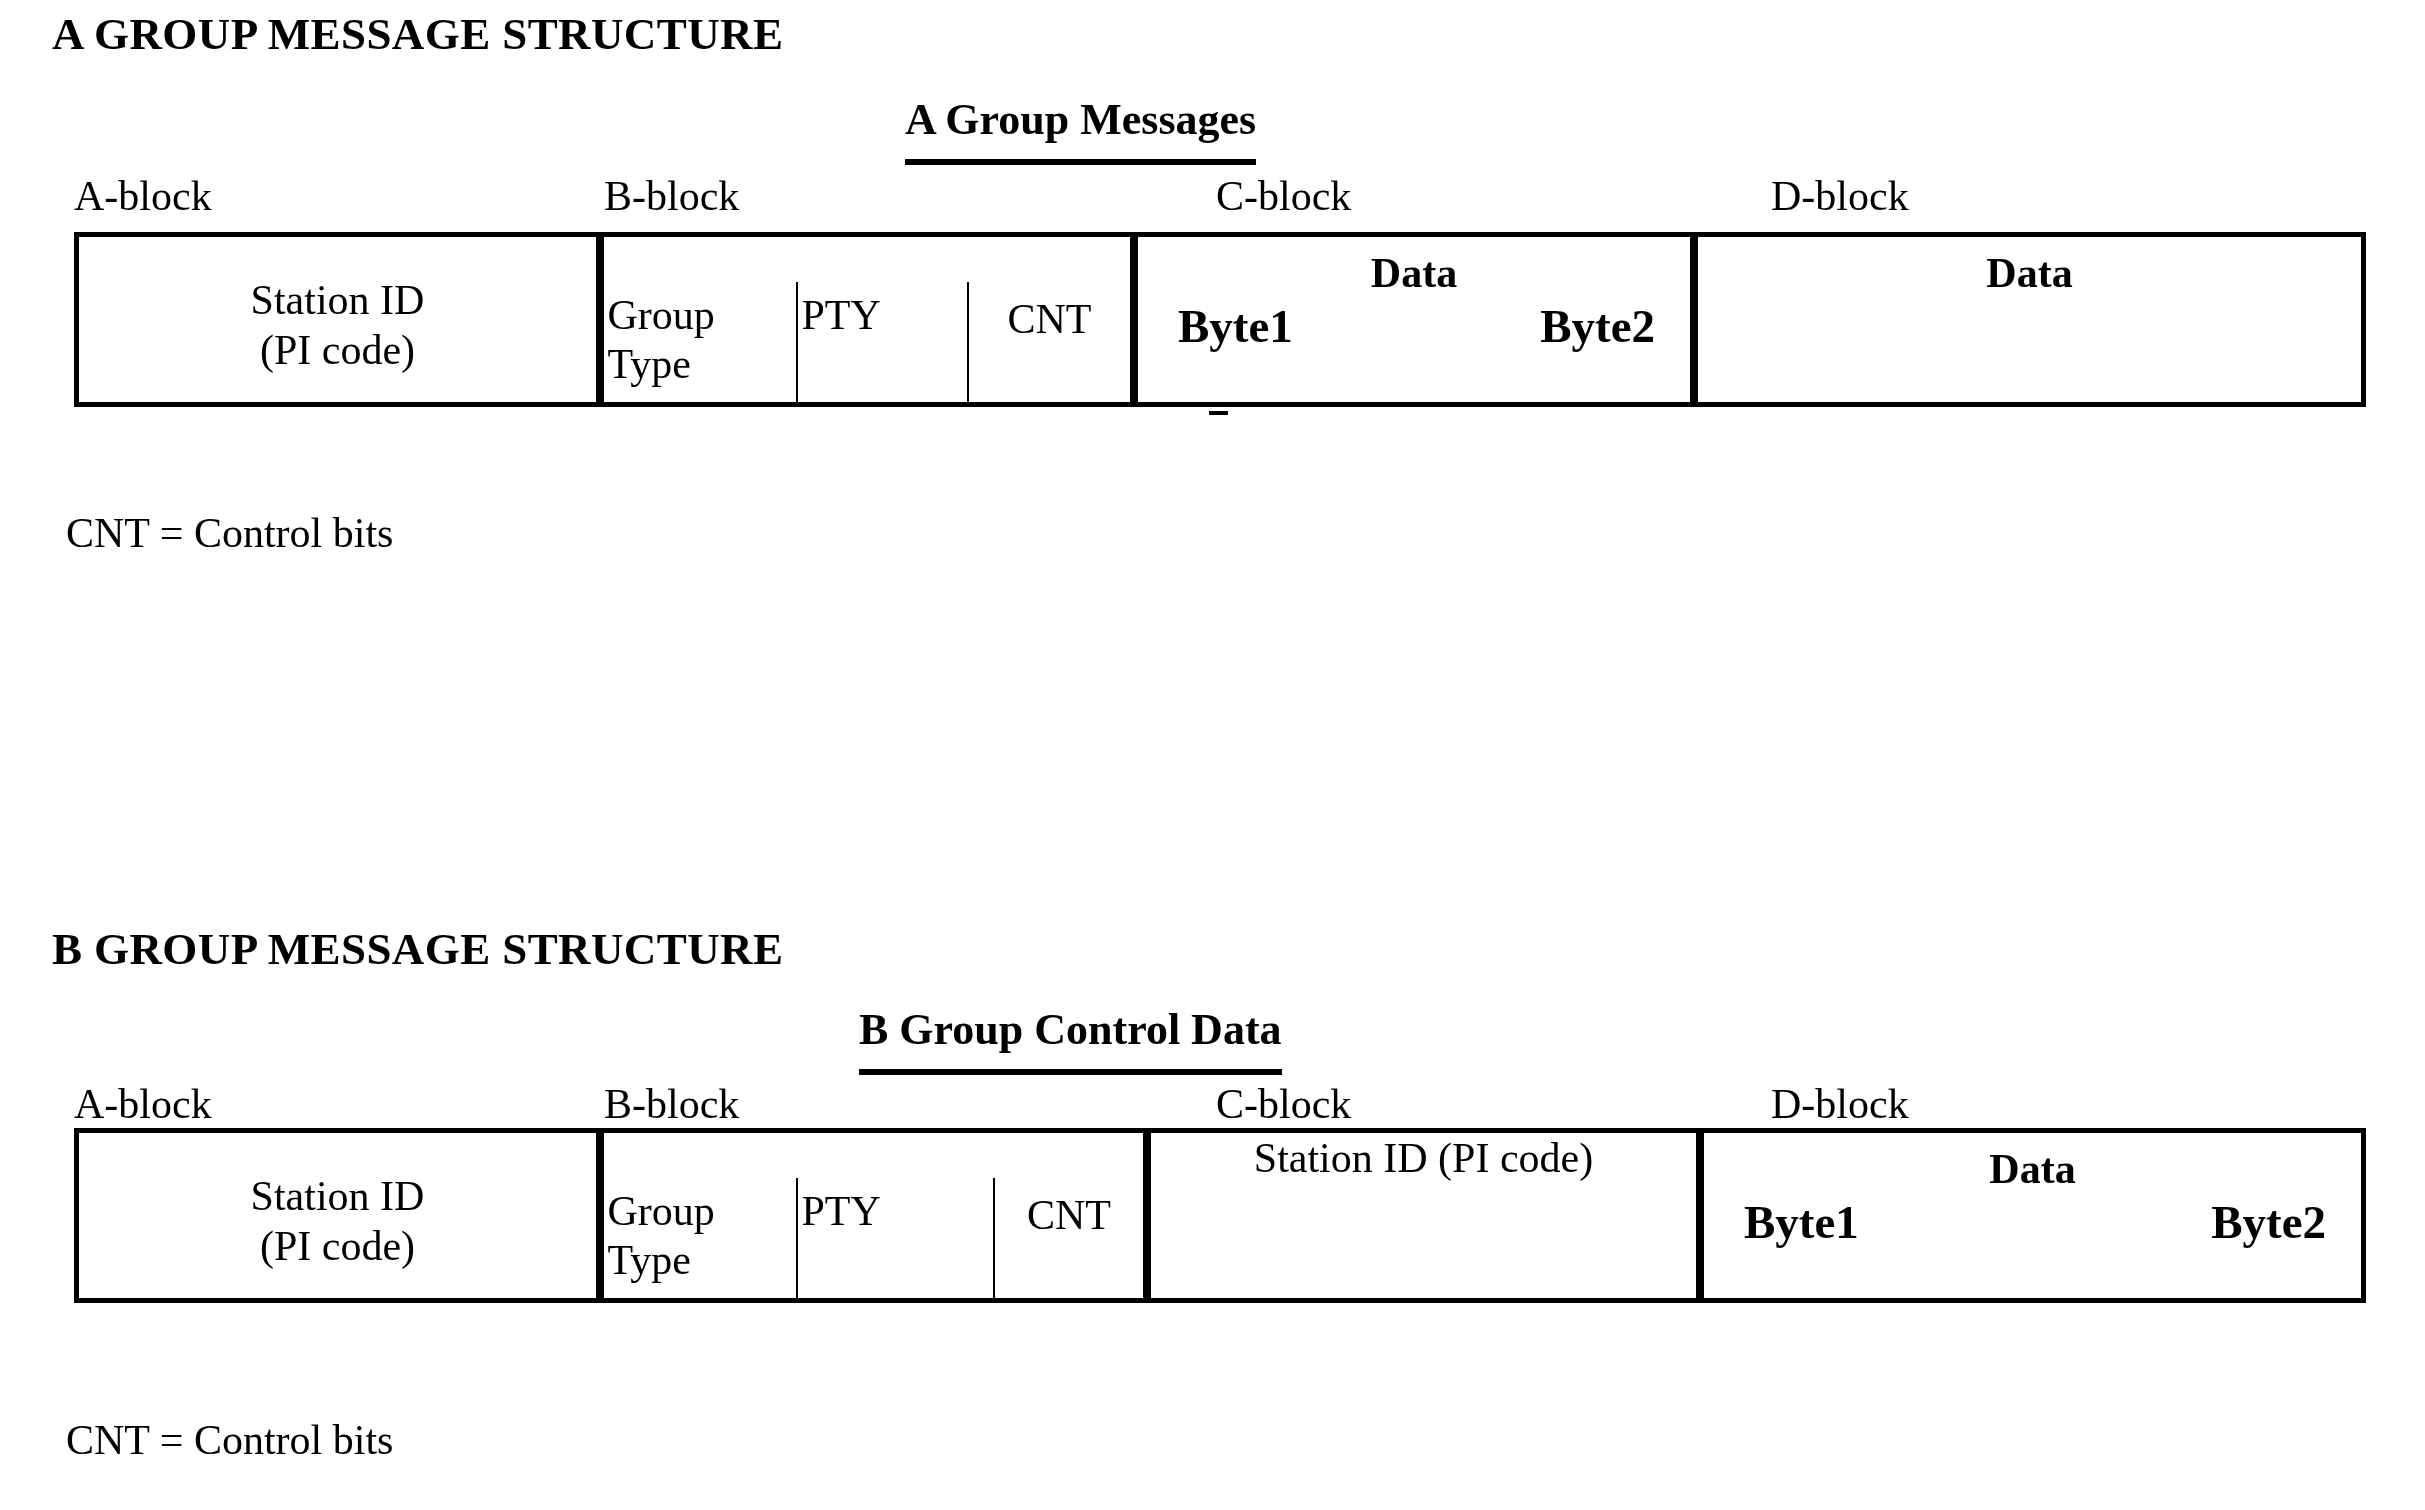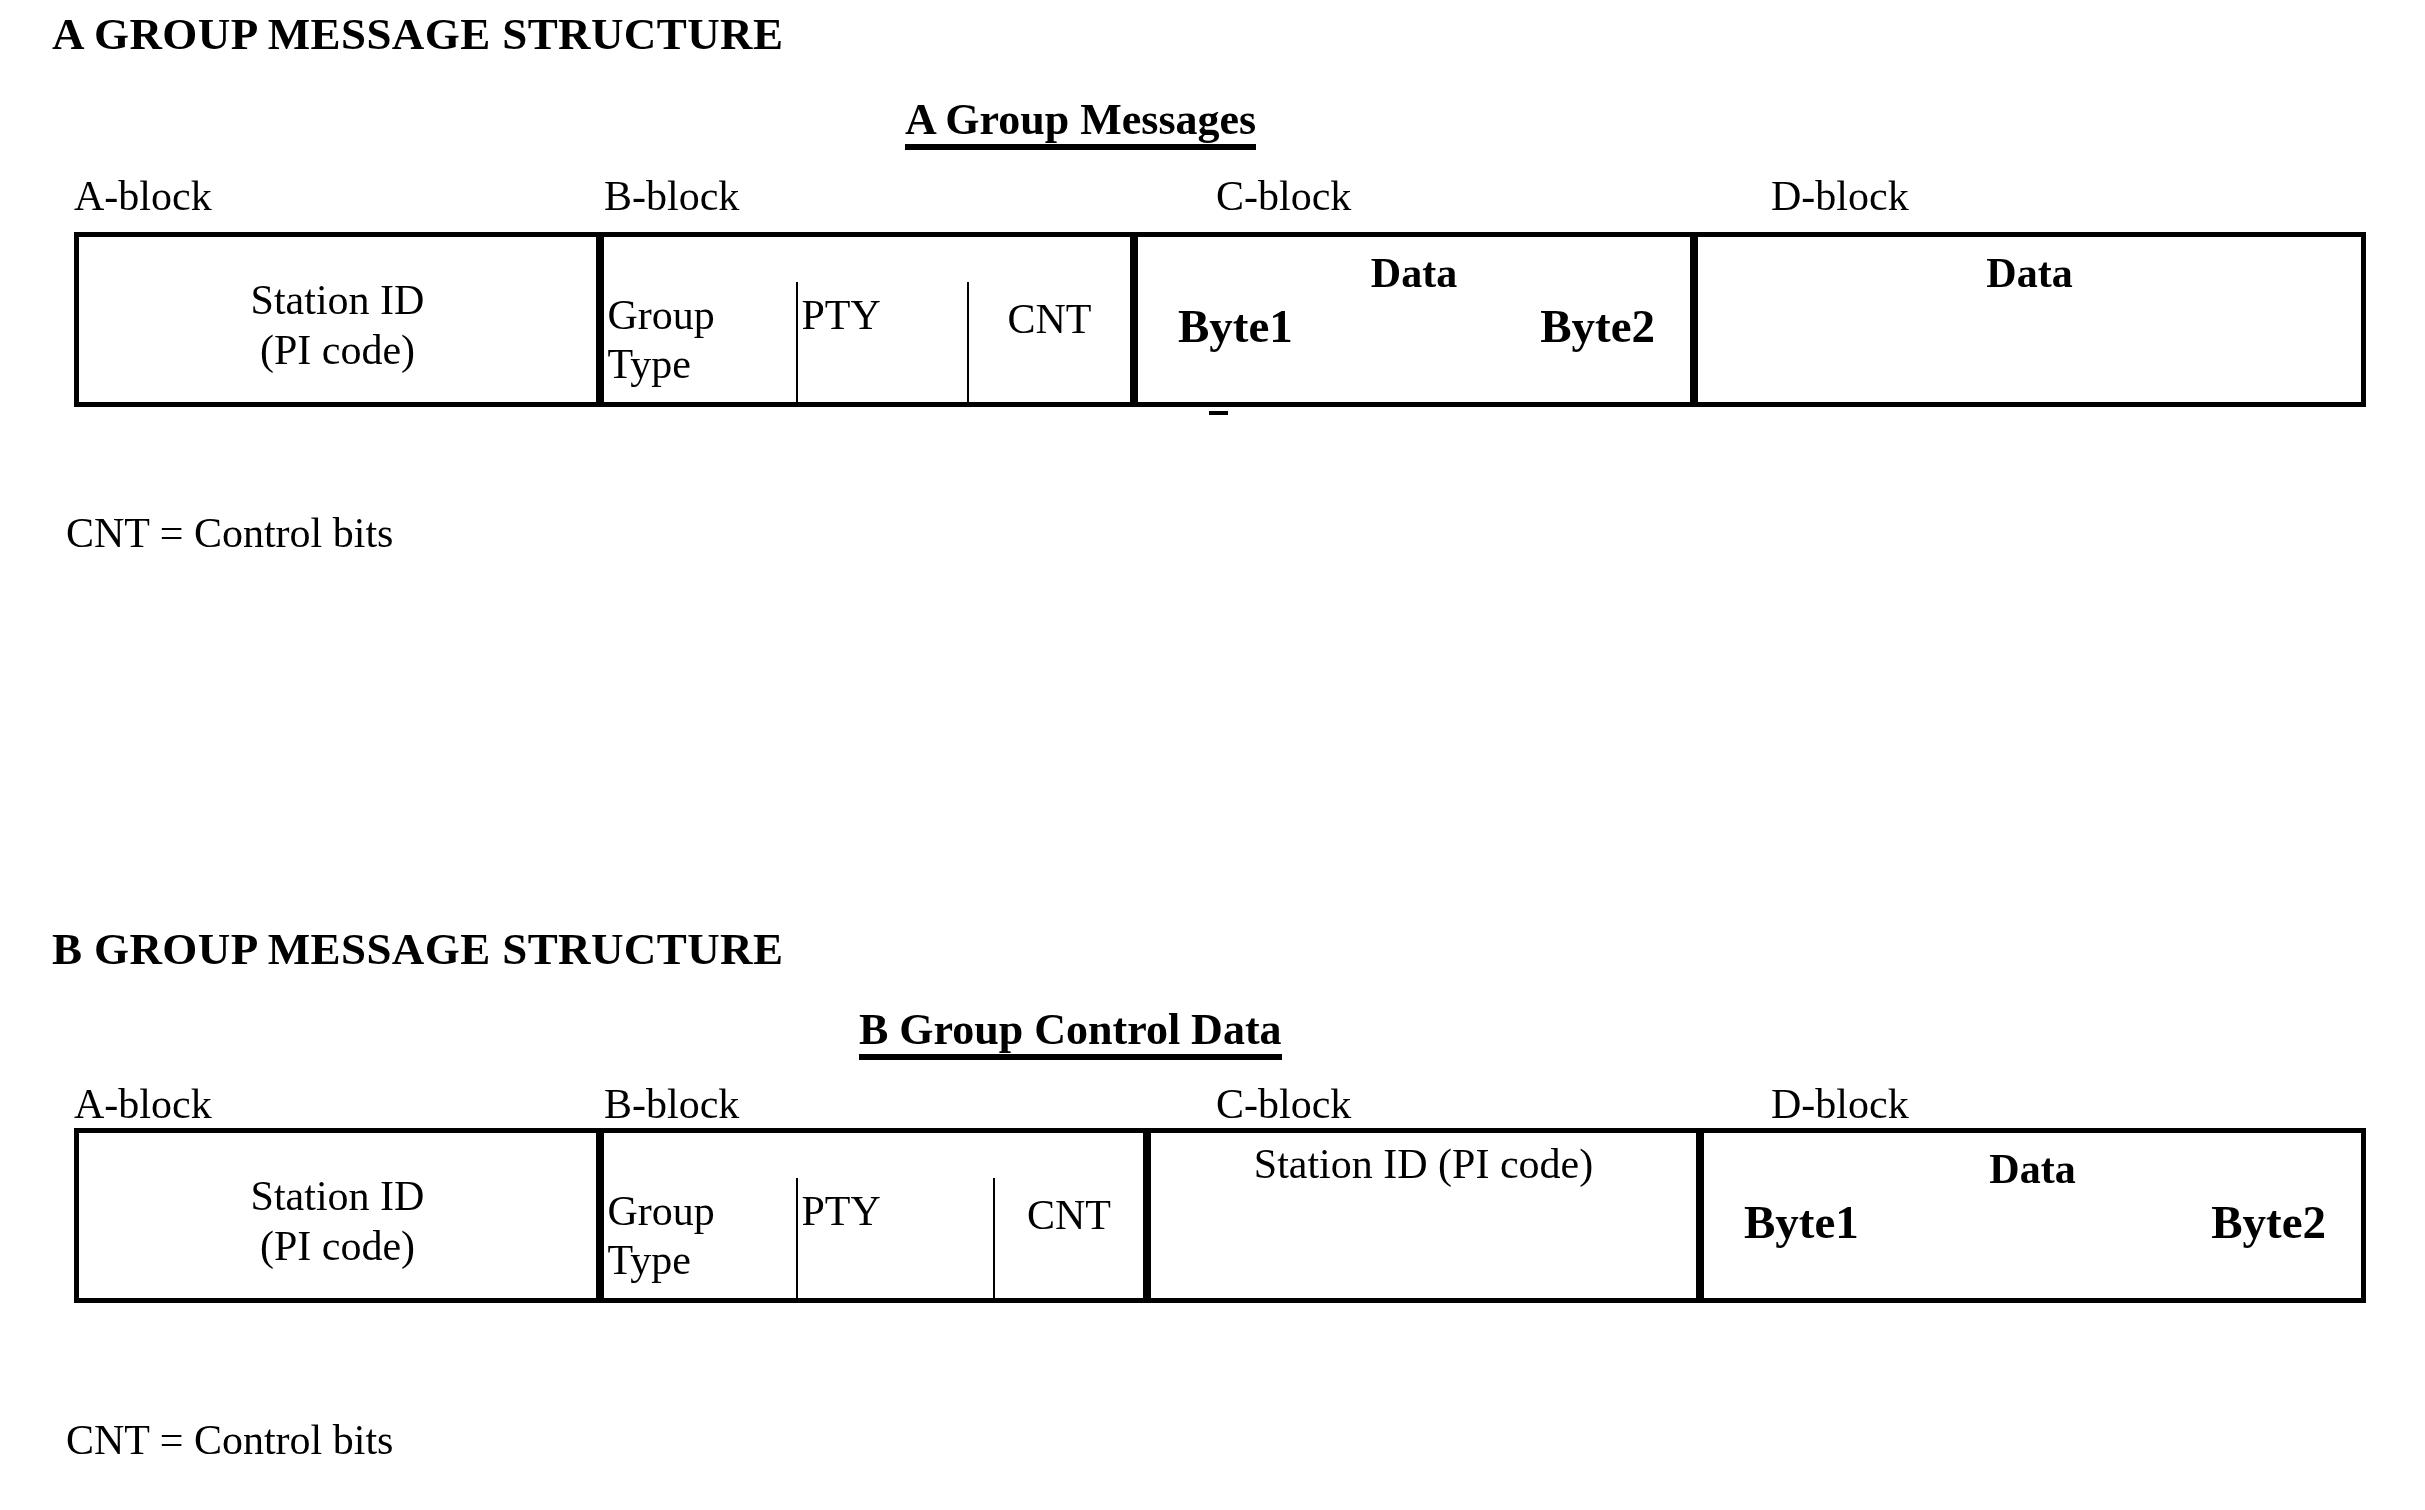--- a/index.html
+++ b/index.html
@@ -27,21 +27,21 @@
     line-height: 1;
   }
 
   
   .table-caption {
     font-weight: bold;
     font-size: 44px;
     white-space: nowrap;
     line-height: 1;
     border-bottom: 6.1px solid #000;
-    padding-bottom: 2px;
+    padding-bottom: 17px;
     display: inline-block;
   }
 
   
   .block-label {
     font-size: 42px;
     white-space: nowrap;
     line-height: 1;
     text-align: left;
   }
@@ -92,21 +92,21 @@
     display: flex;
     flex-direction: column;
     justify-content: center;
     align-items: center;
   }
   .cell-toponly {
     display: flex;
     flex-direction: column;
     justify-content: flex-start;
     align-items: center;
-    padding-top: 7px;
+    padding-top: 1px;
   }
 
   .cell-text {
     font-size: 42px;
     line-height: 1.18;
     white-space: nowrap;
   }
 
   
   .data-cell-inner {

